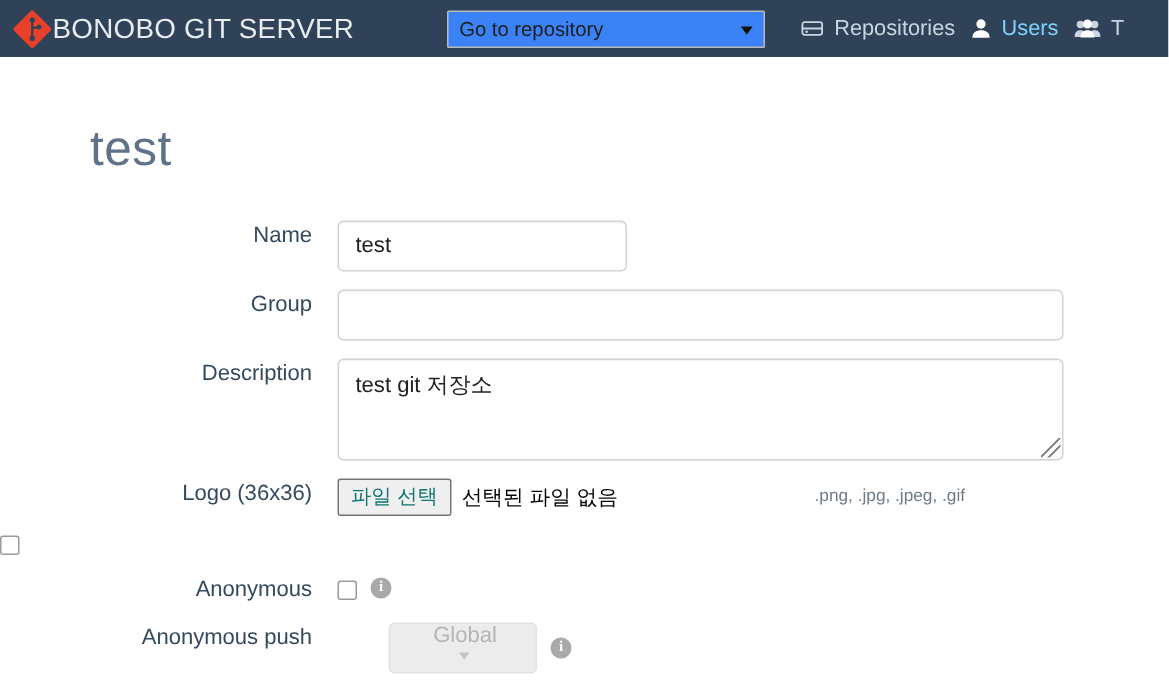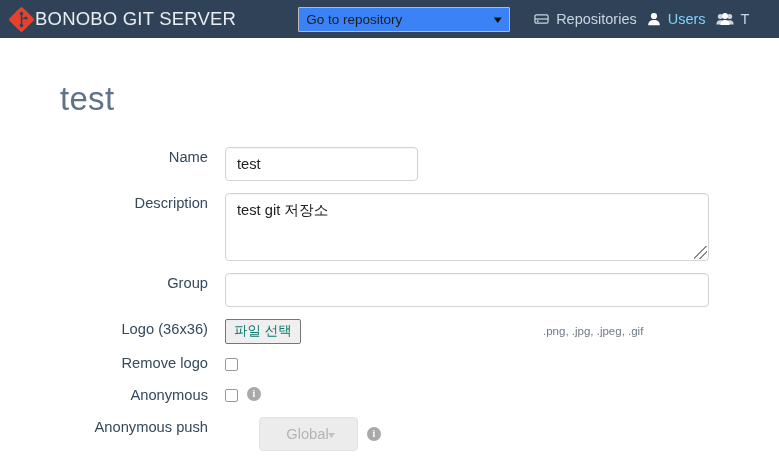--- a/index.html
+++ b/index.html
@@ -195,24 +195,25 @@
   }
 
   .select-disabled {
     width: 99px;
     height: 34px;
     border: 1px solid #e2e2e2;
     border-radius: 4px;
     background: #ececec;
     display: flex;
     align-items: center;
-    justify-content: center;
+    justify-content: flex-start;
     padding: 0 8px 0 11px;
     font-size: 14.7px;
     color: #b5b5b5;
+    flex-direction: column;
   }
   .select-disabled .chev2 {
     font-size: 10px;
     transform: scaleX(1.4);
     color: #c4c4c4;
   }
 
   .cut-row { margin-bottom: 0; gap: 34px; }
 </style>
 </head>
@@ -288,48 +289,48 @@
   <div class="form">
 
     <div class="row">
       <div class="label">Name</div>
       <div class="ctrl">
         <div class="textbox name" placeholder="">test</div>
       </div>
     </div>
 
     <div class="row">
+      <div class="label">Group</div>
+      <div class="ctrl">
+        <div class="textbox group" placeholder=""></div>
+      </div>
+    </div>
+
+    <div class="row">
       <div class="label">Description</div>
       <div class="ctrl">
         <div class="textarea">
           <span>test git 저장소</span>
           <span class="resize-grip"></span>
         </div>
       </div>
     </div>
 
-    <div class="row">
-      <div class="label">Group</div>
-      <div class="ctrl">
-        <div class="textbox group" placeholder=""></div>
-      </div>
-    </div>
-
     <div class="row" style="margin-bottom:9px;">
       <div class="label">Logo (36x36)</div>
       <div class="ctrl">
         <div class="file-row">
           <span class="file-btn">파일 선택</span>
+          <span class="file-none">선택된 파일 없음</span>
         </div>
         <div class="hint">.png, .jpg, .jpeg, .gif</div>
       </div>
     </div>
 
     <div class="row" style="margin-bottom:12px;">
-      <div class="label">Remove logo</div>
       <div class="ctrl">
         <span class="cbox"></span>
       </div>
     </div>
 
     <div class="row" style="margin-bottom:12px;">
       <div class="label">Anonymous</div>
       <div class="ctrl">
         <div class="inline">
           <span class="cbox"></span>

